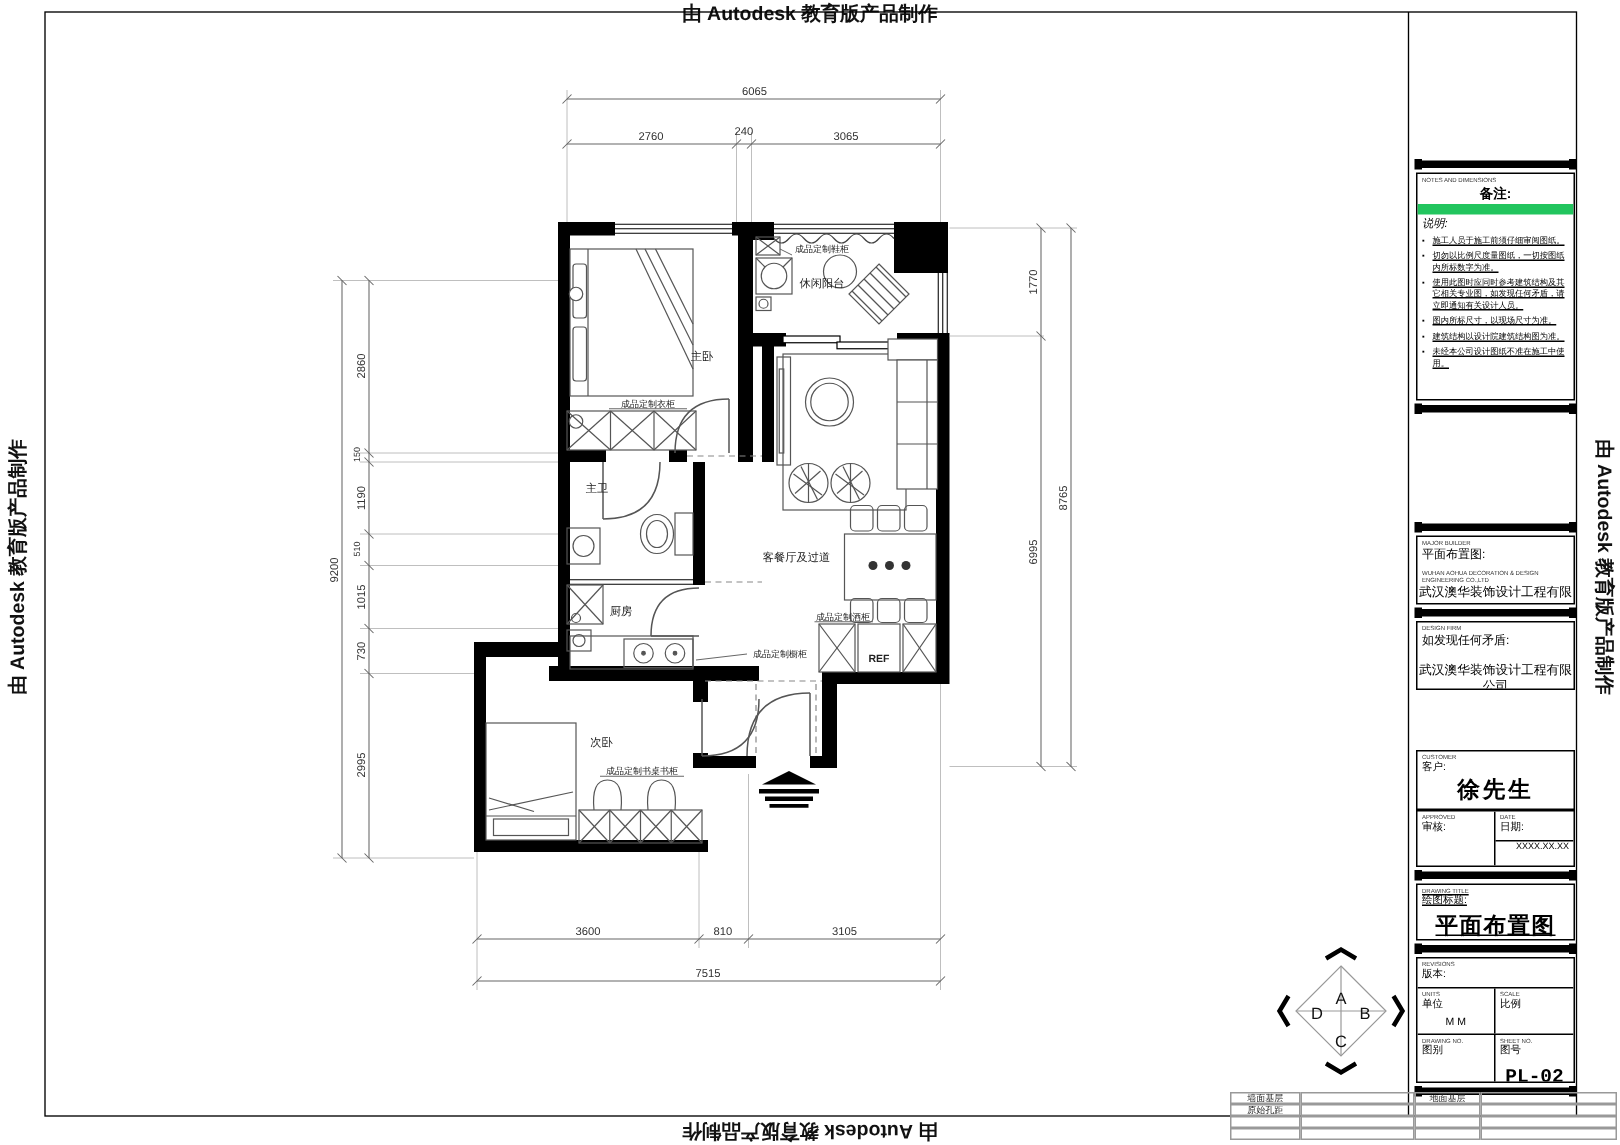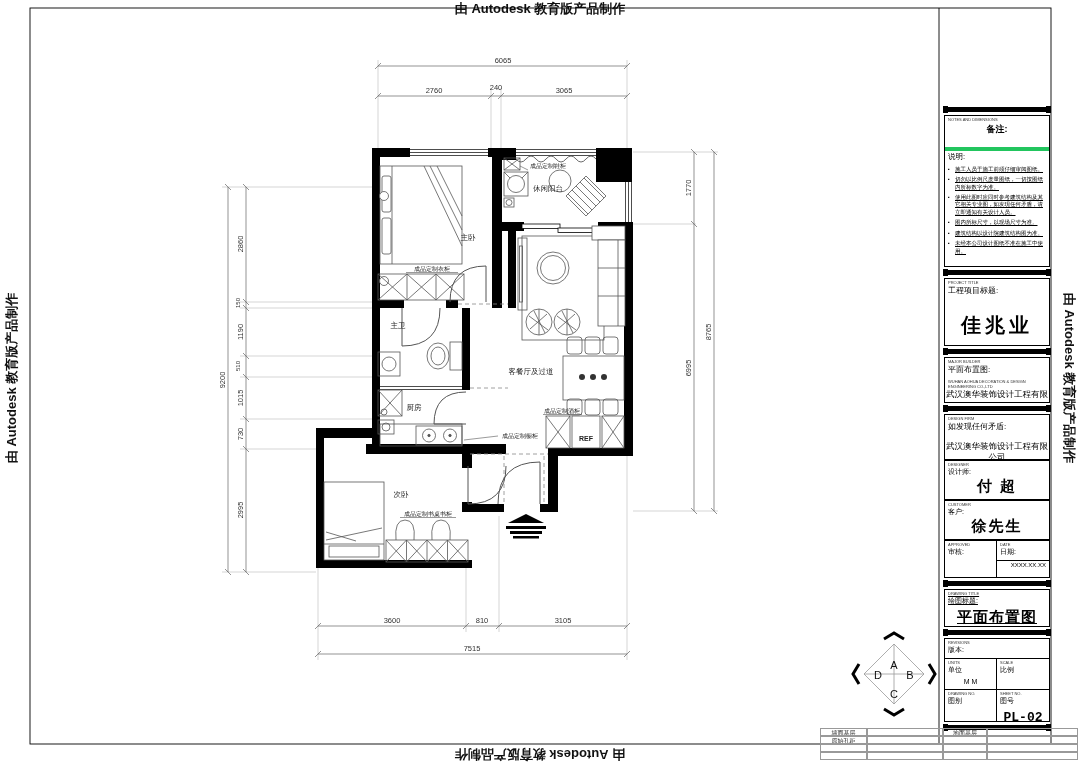--- a/index.html
+++ b/index.html
@@ -20,21 +20,21 @@
   .en{font-size:4px;line-height:1.2;color:#333;padding:2px 3px 0 3px;letter-spacing:0;}
   .lbl{font-size:8px;padding:0 3px;line-height:1.25;}
   .inner-box{position:absolute;inset:3px;border:1px solid #000;text-align:center;}
   .co-cn{font-size:9px;line-height:1.35;text-align:center;}
   .big-title{font-size:20px;font-weight:bold;text-align:center;letter-spacing:4px;margin-top:16px;}
   .big-name{font-size:15px;font-weight:bold;text-align:center;margin-top:4px;letter-spacing:2px;}
   .draw-title{font-size:15px;font-weight:bold;text-align:center;margin-top:2px;letter-spacing:1px;}
   .note{font-size:5.5px;line-height:1.35;margin:3px 4px 0 10px;text-decoration:underline;position:relative;}
   .note::before{content:"▪";position:absolute;left:-7px;text-decoration:none;font-size:5px;}
   .notes-head{font-size:9px;font-weight:bold;padding:0 3px;text-align:center;}
-  .notes-sub{font-size:7.5px;padding:1px 3px;border-top:4px solid #22c55e;margin-top:11px;}
+  .notes-sub{font-size:7.5px;padding:1px 3px;border-top:7px solid #22c55e;margin-top:0;font-style:italic;}
   .grid2{display:grid;grid-template-columns:1fr 1fr;height:100%;}
   .cellL{border-right:1px solid #000;}
   .small-val{font-size:6px;text-align:right;padding:1px 3px;border-top:1px solid #000;margin-top:3px;}
   .mm{font-size:7px;text-align:center;margin-top:3px;}
   .plno{font-size:13px;font-weight:bold;text-align:center;font-family:"Liberation Mono",monospace;margin-top:4px;}
   .row{box-sizing:border-box;}
   
   .ft{position:absolute;left:820px;top:728px;width:258px;display:grid;
       grid-template-columns:47px 76px 44px 91px;grid-auto-rows:8px;}
   .ft-cell{border:0.5px solid #999;font-size:6px;line-height:8px;text-align:center;overflow:hidden;color:#222;}
@@ -422,46 +422,36 @@
     <div class="notes-sub">说明:</div>
     <div class="note">施工人员于施工前须仔细审阅图纸。</div>
     <div class="note">切勿以比例尺度量图纸，一切按图纸内所标数字为准。</div>
     <div class="note">使用此图时应同时参考建筑结构及其它相关专业图，如发现任何矛盾，请立即通知有关设计人员。</div>
     <div class="note">图内所标尺寸，以现场尺寸为准。</div>
     <div class="note">建筑结构以设计院建筑结构图为准。</div>
     <div class="note">未经本公司设计图纸不准在施工中使用。</div>
   </div>
   <div class="bar" style="top:254px;"></div>
 
-  <div class="tb-sec" style="top:262px;height:68px;">
-    <div class="en">PROJECT TITLE</div>
-    <div class="lbl">工程项目标题:</div>
-    <div class="big-title">佳兆业</div>
-  </div>
   <div class="bar" style="top:333px;"></div>
 
   <div class="tb-sec" style="top:341px;height:46px;">
     <div class="en">MAJOR BUILDER</div>
     <div class="lbl">平面布置图:</div>
     <div class="en" style="margin-top:3px;">WUHAN AOHUA DECORATION &amp; DESIGN ENGINEERING CO.,LTD</div>
     <div class="co-cn" style="font-size:8.5px;">武汉澳华装饰设计工程有限公司</div>
   </div>
   <div class="bar" style="top:390px;"></div>
 
   <div class="tb-sec" style="top:398px;height:46px;">
     <div class="en">DESIGN FIRM</div>
     <div class="lbl">如发现任何矛盾:</div>
     <div class="co-cn" style="font-size:8.5px;margin-top:9px;">武汉澳华装饰设计工程有限公司</div>
   </div>
 
-  <div class="tb-sec" style="top:444px;height:40px;">
-    <div class="en">DESIGNER</div>
-    <div class="lbl" style="font-size:7px;">设计师:</div>
-    <div class="big-name" style="margin-top:0;">付 超</div>
-  </div>
 
   <div class="tb-sec" style="top:484px;height:40px;">
     <div class="en">CUSTOMER</div>
     <div class="lbl" style="font-size:7px;">客户:</div>
     <div class="big-name" style="margin-top:0;">徐先生</div>
   </div>
 
   <div class="tb-sec" style="top:524px;height:38px;">
     <div class="grid2">
       <div class="cellL">

